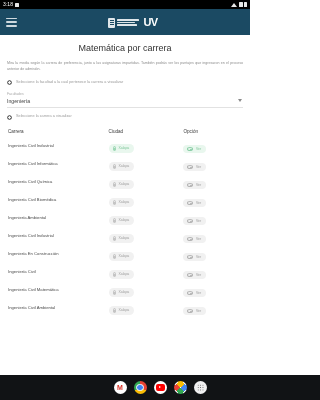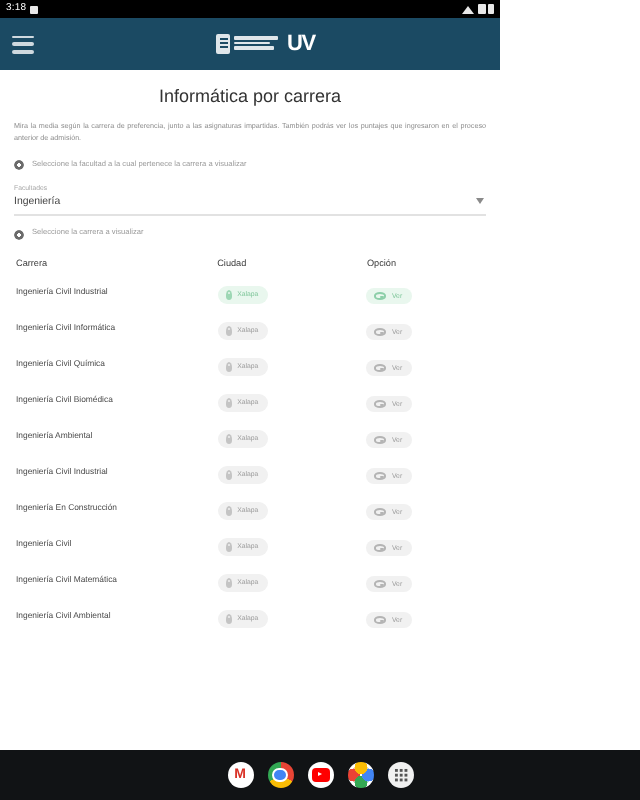--- a/index.html
+++ b/index.html
@@ -31,21 +31,21 @@
     height:26px; background:#1b4a63; display:flex; align-items:center;
     padding:0 6px; position:relative;
   }
   .hamburger{
     width:11px; height:9px; display:flex; flex-direction:column;
     justify-content:space-between; cursor:pointer;
   }
   .hamburger i{ display:block; height:1.5px; background:#cfd9df; border-radius:1px; }
   .brand{
     position:absolute; left:16px; right:0; margin:0 auto; width:fit-content;
-    display:flex; align-items:flex-start; gap:4px; pointer-events:none;
+    display:flex; align-items:flex-end; gap:4px; pointer-events:none;
   }
   .uvmark{
     display:flex; align-items:center; gap:2px;
   }
   .uv-shield{
     width:7px; height:10px; background:#dfe6ea; border-radius:1px;
     position:relative; flex:none;
   }
   .uv-shield::after{
     content:""; position:absolute; left:1.5px; top:2px; width:4px; height:1px;
@@ -225,21 +225,21 @@
           <i></i>
           <i></i>
       </span>
     </div>
     <span class="uvlogo">UV</span>
   </div>
 </div>
 
 <div class="content">
 
-  <div class="page-title">Informática por carrera</div>
+  <div class="page-title">Matemática por carrera</div>
 
   <div class="intro">Mira la media según la carrera de preferencia, junto a las asignaturas impartidas. También podrás ver los puntajes que ingresaron en el proceso anterior de admisión.</div>
 
   <div class="step">
     <span class="step-dot"></span>
     <span class="step-text">Seleccione la facultad a la cual pertenece la carrera a visualizar</span>
   </div>
 
   <div class="field">
     <div class="field-label">Facultades</div>

